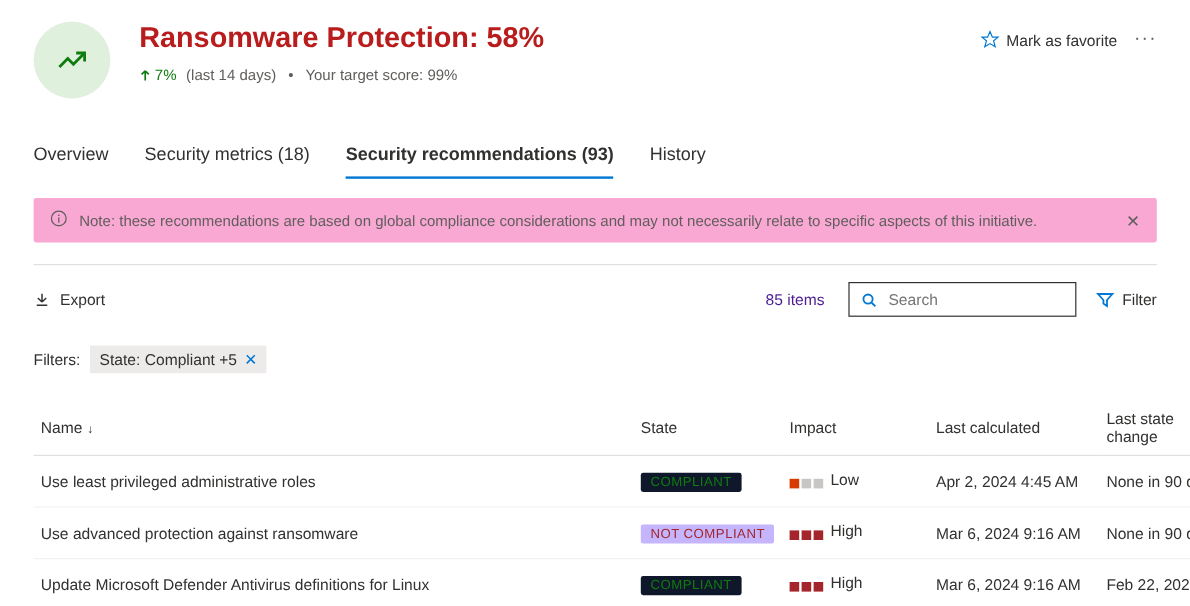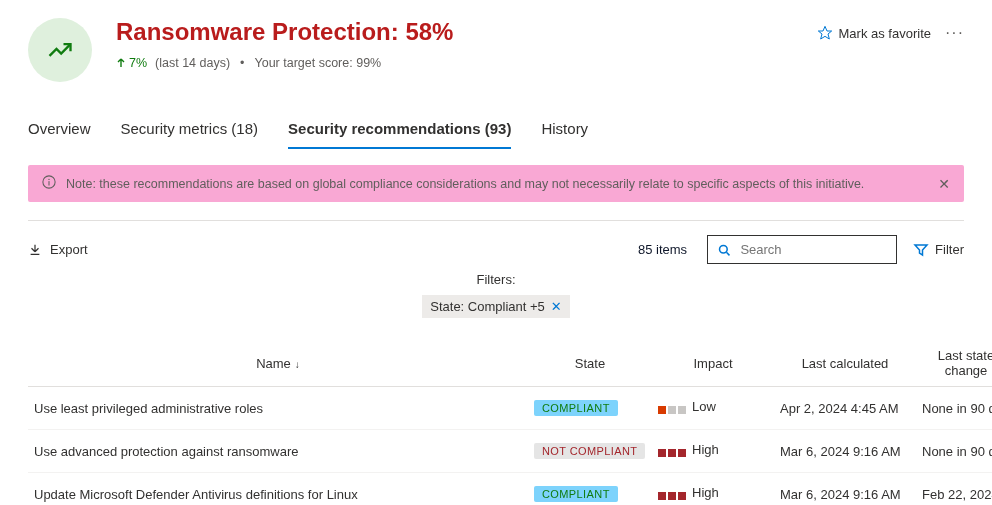--- a/index.html
+++ b/index.html
@@ -36,36 +36,36 @@
     margin-top: 16px; background: #f9a8d4; color: #605e5c;
     display: flex; align-items: center; padding: 10px 14px; font-size: 12.5px;
     border-radius: 2px;
   }
   .infobar .info-icon { margin-right: 10px; }
   .infobar .close { margin-left: auto; cursor: pointer; font-size: 14px; color: #605e5c;}
   .divider { border-top: 1px solid #e1dfdd; margin-top: 18px;}
   .toolbar { display: flex; align-items: center; margin-top: 14px; gap: 16px;}
   .export { display: flex; align-items: center; gap: 8px; cursor: pointer; color: #323130;}
   .spacer { flex: 1; }
-  .items-count { color: #0f172a; margin-right: 4px;}
+  .items-count { color: #4c1d95; margin-right: 4px;}
   .searchbox { display: flex; align-items: center; border: 1px solid #323130; padding: 5px 10px; width: 190px; gap: 8px;}
   .searchbox svg { width: 14px; height: 14px; stroke: #0078d4; fill: none; stroke-width: 2;}
   .searchbox input { border: none; outline: none; font-size: 13px; width: 100%; color: #605e5c;}
   .filter-btn { display: flex; align-items: center; gap: 6px; cursor: pointer; color: #323130;}
   .filter-btn svg { stroke: #0078d4; fill: none; stroke-width: 1.5; width: 16px; height: 16px;}
-  .filters-row { margin-top: 8px; display: flex; align-items: center; gap: 8px; font-size: 13px; flex-direction: column;}
+  .filters-row { margin-top: 24px; display: flex; align-items: center; gap: 8px; font-size: 13px;}
   .chip { background: #edebe9; padding: 4px 8px; display: flex; align-items: center; gap: 6px; cursor: pointer;}
   .chip .x { color: #0078d4; font-size: 13px;}
   .table { margin-top: 22px; width: 100%; border-collapse: collapse; table-layout: fixed;}
-  .table th { text-align: center; font-weight: 400; color: #323130; font-size: 13px; padding: 8px 6px; border-bottom: 1px solid #e1dfdd;}
+  .table th { text-align: left; font-weight: 400; color: #323130; font-size: 13px; padding: 8px 6px; border-bottom: 1px solid #e1dfdd;}
   .table td { padding: 12px 6px; border-bottom: 1px solid #f3f2f1; font-size: 13px; white-space: nowrap; overflow: hidden; text-overflow: ellipsis;}
   .sort-ind { font-size: 10px; margin-left: 4px;}
   .badge { display: inline-block; padding: 2px 8px; font-size: 11px; letter-spacing: 0.4px; border-radius: 2px; font-weight: 400;}
-  .compliant { background: #7dd3fc; color: #107c10; }
-  .notcompliant { background: #e5e5e5; color: #a4262c; }
+  .compliant { background: #0f172a; color: #107c10; }
+  .notcompliant { background: #c4b5fd; color: #a4262c; }
   .impact { display: inline-flex; align-items: flex-end; gap: 6px;}
   .bars { display: inline-flex; gap: 2px;}
   .bar { width: 8px; height: 8px; background: #c8c6c4;}
   .bar.orange { background: #d83b01;}
   .bar.red { background: #a4262c;}
   .col-name { width: 500px;}
   .col-state { width: 124px;}
   .col-impact { width: 122px; margin-left: 44px;}
   .col-last { width: 142px;}
   .col-change { width: 100px;}

